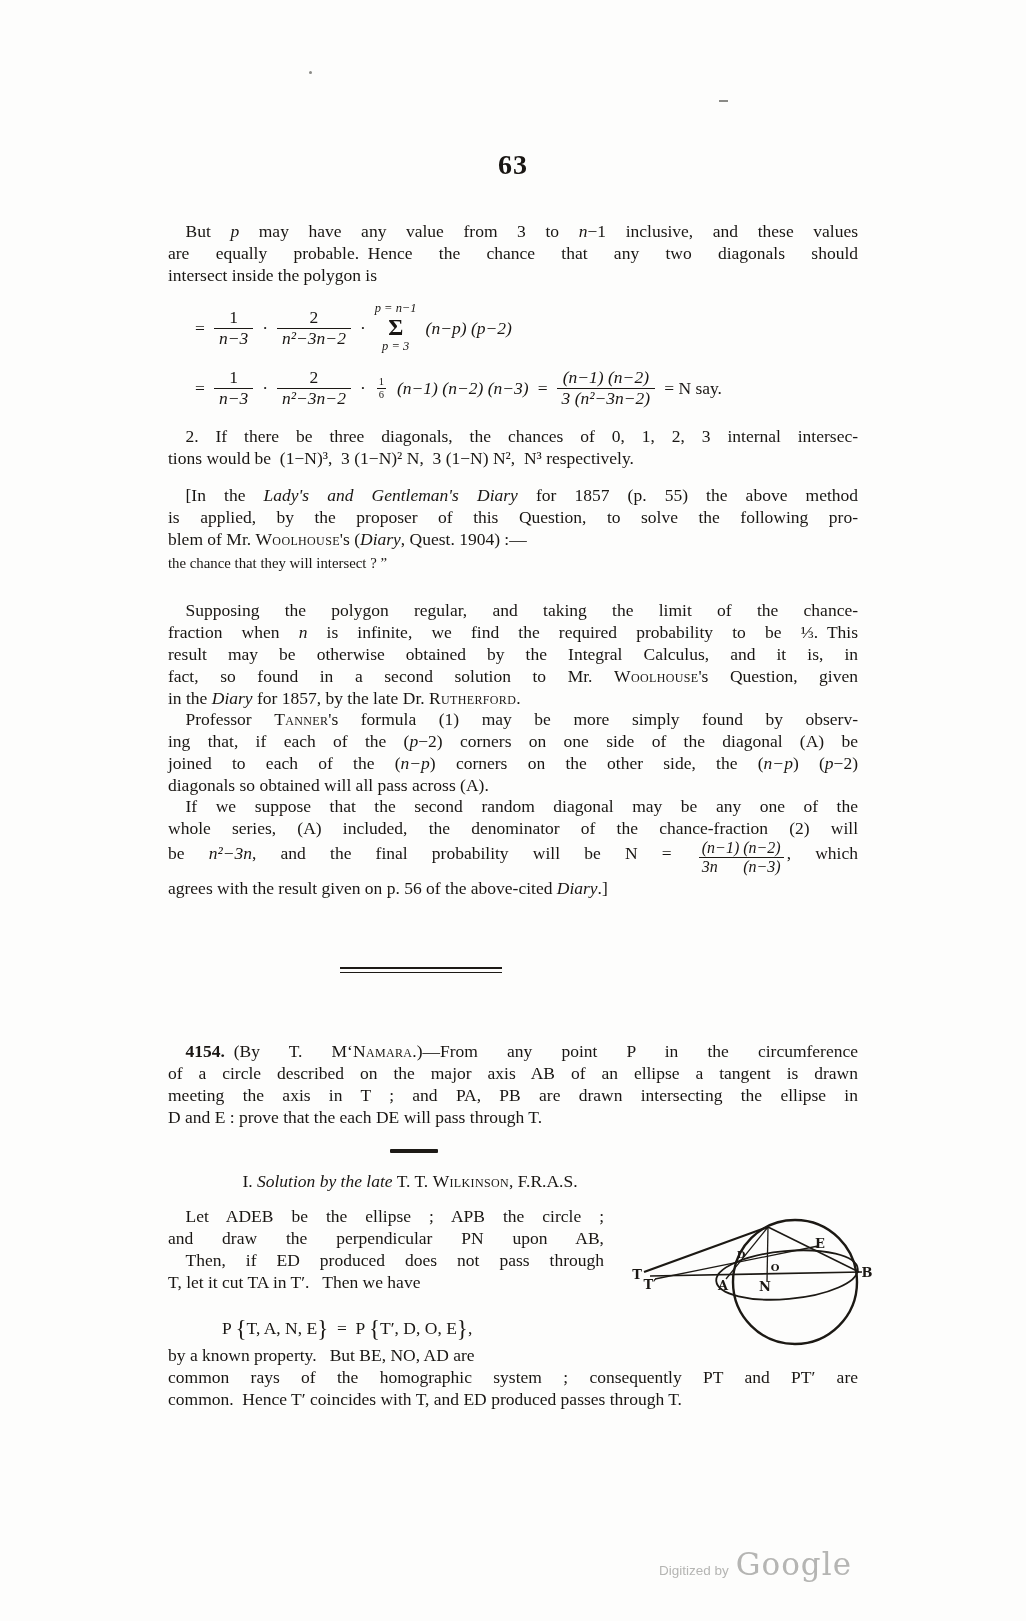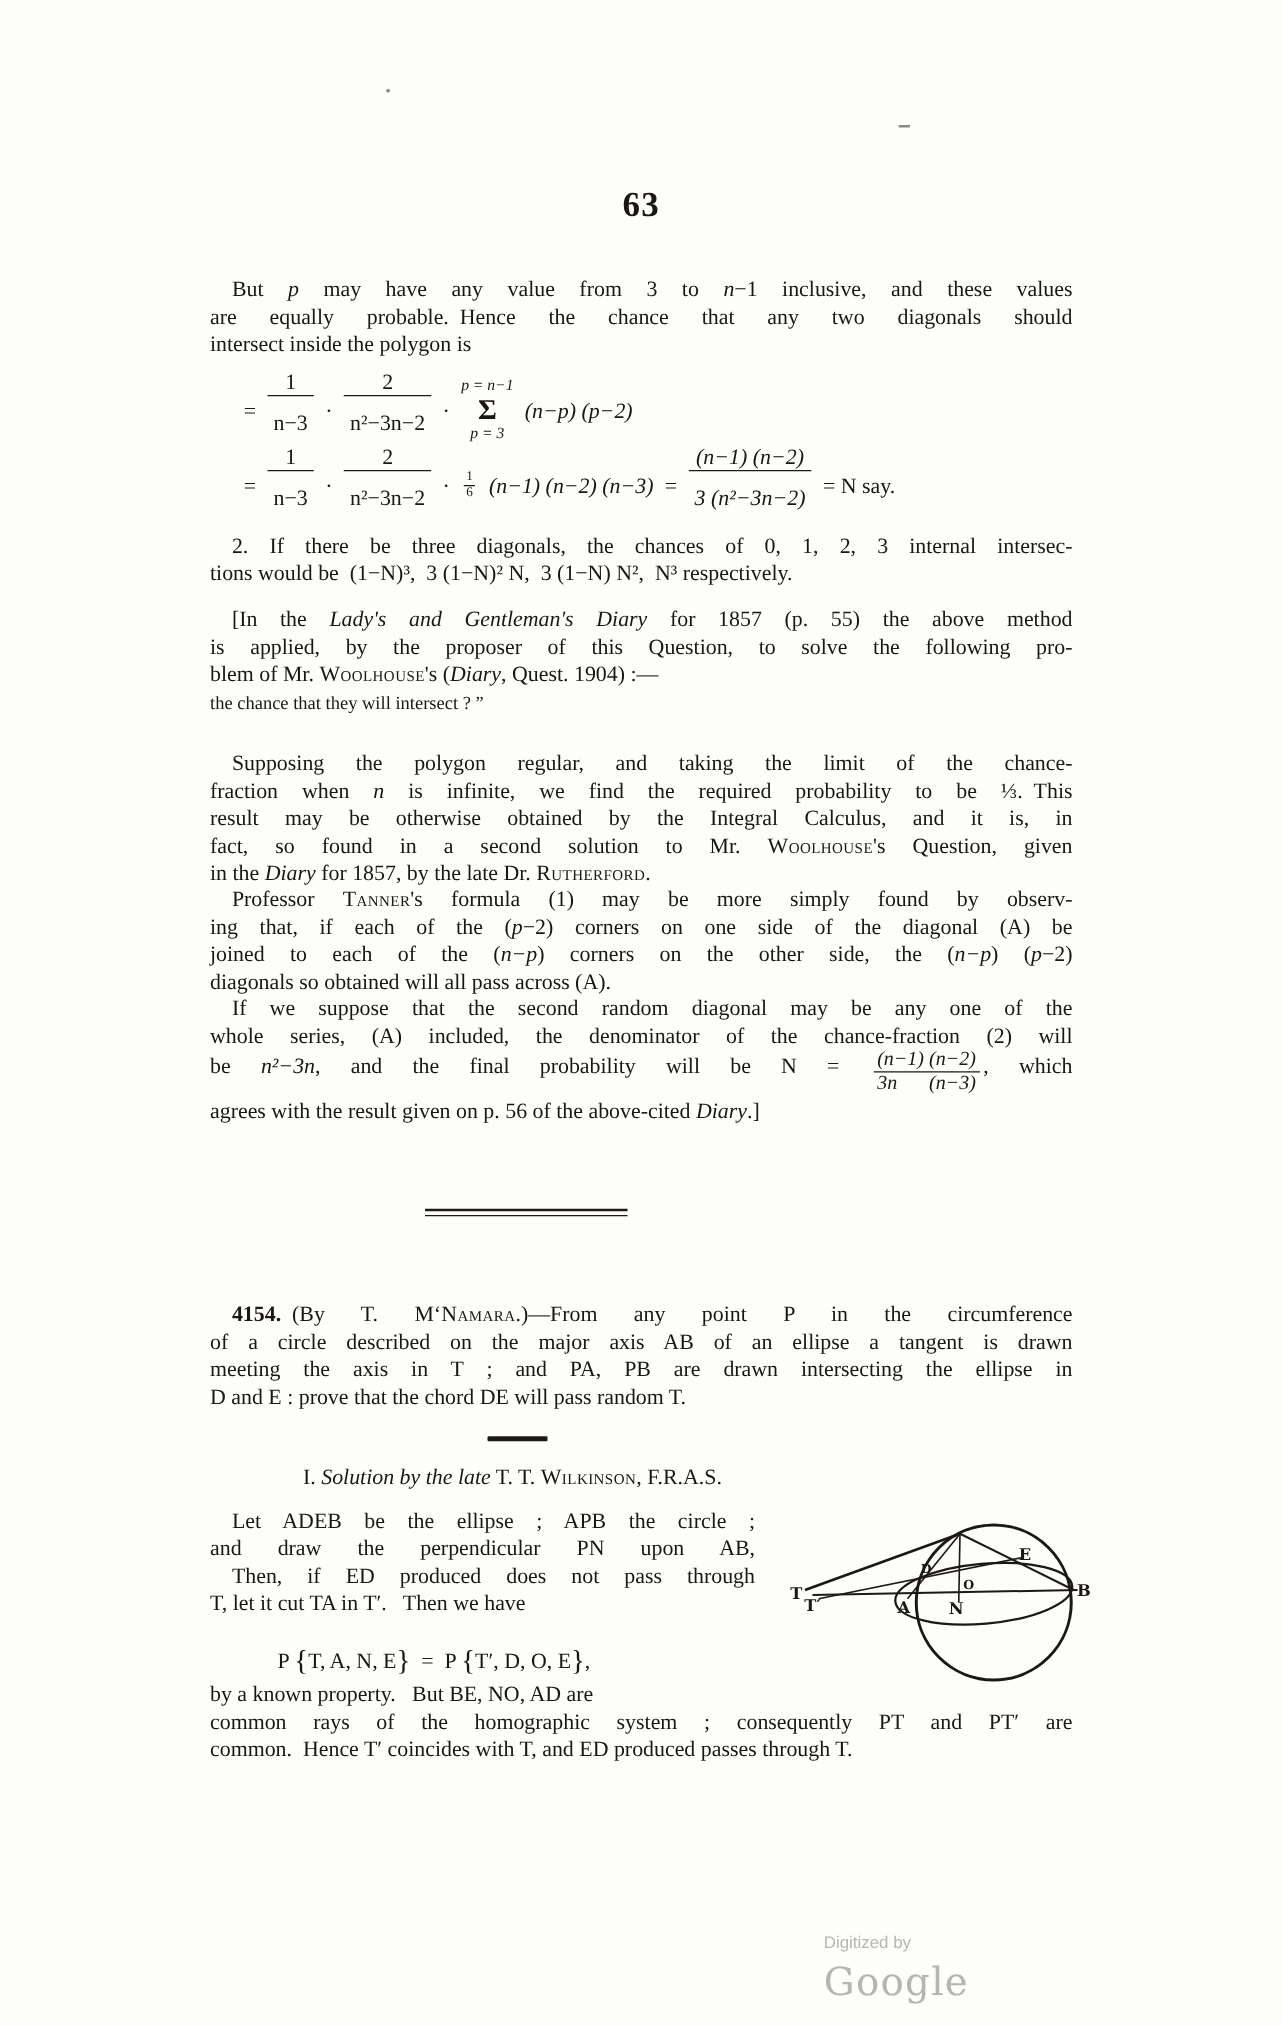--- a/index.html
+++ b/index.html
@@ -27,21 +27,21 @@
   .smalltext{font-size:14.8px;}
   .smalltext .tline{line-height:19px;}
   .leftcol{width:436px;}
   
   .formula{
     display:flex;align-items:center;column-gap:9px;
     font-size:17.5px;white-space:nowrap;
   }
   .frac{display:inline-block;text-align:center;line-height:1.12;}
   .frac .num{display:block;padding:0 5px;border-bottom:1.6px solid #1c1914;font-style:normal;}
-  .frac .den{display:block;padding:12px 5px;}
+  .frac .den{display:block;padding:0 5px;font-style:italic;}
   .mexpr{font-style:italic;}
   .sigma{display:inline-flex;flex-direction:column;align-items:center;line-height:1;}
   .sigma .slim{font-size:12.5px;font-style:italic;line-height:1.1;}
   .sigma .sglyph{font-size:23px;font-weight:bold;line-height:1.05;}
   .sfrac{display:inline-flex;flex-direction:column;align-items:center;line-height:1;margin:0 2px;}
   .sfrac span{font-size:10.5px;line-height:1.05;padding:0 2px;}
   .sfrac .sfn{border-bottom:1px solid #1c1914;}
   
   .ifrac{display:inline-block;vertical-align:-13px;text-align:center;font-size:16px;line-height:1.15;font-style:italic;margin:0 3px;}
   .ifr-num{display:block;border-bottom:1.4px solid #1c1914;padding:0 3px;}
@@ -153,21 +153,21 @@
       <div class="tline j"><span>be </span><span class="run-i">n²−3n</span><span>, and the final probability will be N = </span><span class="ifrac"><span class="ifr-num">(n−1) (n−2)</span><span class="ifr-den">3n (n−3)</span></span><span>, which</span></div>
       <div class="tline"><span>agrees with the result given on p. 56 of the above-cited </span><span class="run-i">Diary</span><span>.]</span></div>
     </div>
 
   <div class="abs double-rule" style="left:340px;top:967px;width:162px;"></div>
 
   <div class="abs block" style="top:1040px;">
       <div class="tline j"><span>  </span><span class="run-b">4154.</span><span> (By T. M‘</span><span class="run-sc">Namara</span><span>.)—From any point P in the circumference</span></div>
       <div class="tline j"><span>of a circle described on the major axis AB of an ellipse a tangent is drawn</span></div>
       <div class="tline j"><span>meeting the axis in T ; and PA, PB are drawn intersecting the ellipse in</span></div>
-      <div class="tline"><span>D and E :  prove that the chord DE will pass random T.</span></div>
+      <div class="tline"><span>D and E :  prove that the each DE will pass through T.</span></div>
     </div>
 
   <div class="abs short-rule" style="left:390px;top:1149px;width:48px;"></div>
 
   <div class="abs block center" style="left:190px;top:1170px;width:440px;">
       <div class="tline"><span>I. </span><span class="run-i">Solution by the late</span><span> T. T. </span><span class="run-sc">Wilkinson</span><span>, F.R.A.S.</span></div>
     </div>
 
   <div class="abs block leftcol" style="top:1205px;">
       <div class="tline j"><span>  Let ADEB be the ellipse ;  APB the circle ;</span></div>
@@ -203,18 +203,18 @@
     <text x="27" y="97" font-size="13" text-anchor="middle">T</text>
     <text x="40" y="107" font-size="13" text-anchor="middle">T′</text>
     <text x="113" y="108" font-size="13" text-anchor="middle">A</text>
     <text x="155" y="109" font-size="13" text-anchor="middle">N</text>
     <text x="257" y="95" font-size="13" text-anchor="middle">B</text>
     <text x="210" y="66" font-size="13" text-anchor="middle">E</text>
     <text x="131" y="76" font-size="10" text-anchor="middle" font-weight="normal">D</text>
     <text x="165" y="89" font-size="10" text-anchor="middle" font-weight="normal">O</text>
   </svg>
 
-  <div class="abs watermark" style="left:659px;top:1546px;flex-direction:column;">
+  <div class="abs watermark" style="left:659px;top:1546px;">
     <span class="wm-prefix">Digitized by</span>
     <span class="wm-brand">Google</span>
   </div>
 
 </div>
 
 </body></html>

